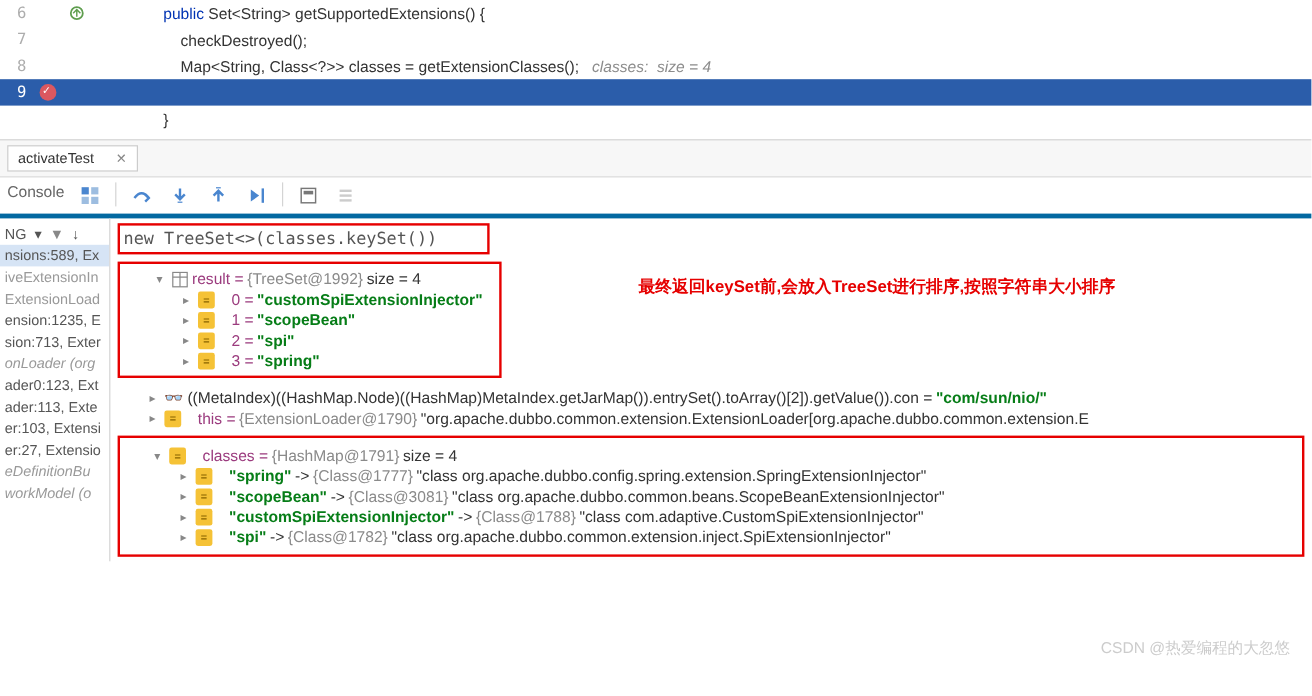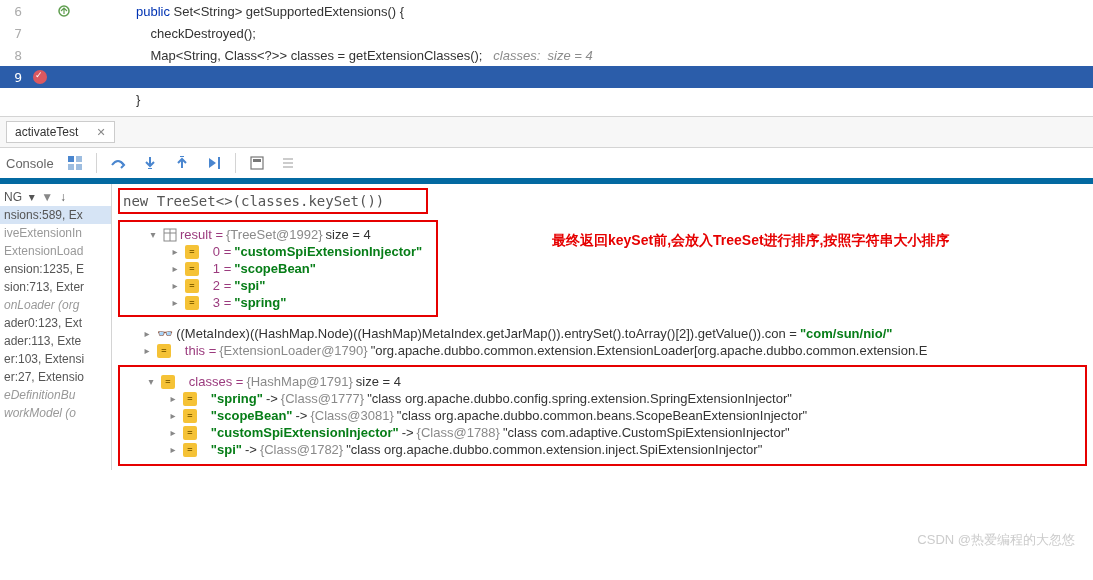--- a/index.html
+++ b/index.html
@@ -13,25 +13,25 @@
 .gmark{width:24px;display:flex;align-items:center;justify-content:center;}
 .code{padding-left:60px;white-space:pre;}
 .kw{color:#0033b3;font-weight:normal;margin-top:19px;}
 .fn{font-style:italic;}
 .comment{color:#8c8c8c;font-style:italic;}
 .line.highlighted .kw,.line.highlighted .comment,.line.highlighted .fn{color:#e6e6e6;}
 .red-box-inline{border:2px solid #e60000;padding:0 2px;}
 .tab-bar{border-top:1px solid #d4d4d4;border-bottom:1px solid #d4d4d4;padding:4px 6px;margin-top:6px;background:#f7f7f7;}
 .tab{display:inline-flex;align-items:center;gap:18px;padding:3px 8px;background:#fff;border:1px solid #ccc;font-size:12px;}
 .tab .x{color:#888;font-size:11px;}
-.dbg-bar{display:flex;align-items:center;gap:10px;padding:4px 6px;border-bottom:6px solid #0369a1;background:#fff;}
+.dbg-bar{display:flex;gap:10px;padding:4px 6px;border-bottom:4px solid #0369a1;background:#fff;}
 .iconbtn{width:22px;height:22px;display:flex;align-items:center;justify-content:center;color:#4a86cf;}
 .sep{width:1px;height:20px;background:#d4d4d4;}
 .row{display:flex;}
-.left{width:112px;border-right:1px solid #d4d4d4;padding:4px 0;font-size:12px;color:#555;overflow:hidden;}
+.left{width:92px;border-right:1px solid #d4d4d4;padding:4px 0;font-size:12px;color:#555;overflow:hidden;}
 .thread{padding:2px 4px;white-space:nowrap;overflow:hidden;text-overflow:ellipsis;}
 .thread.sel{background:#d6e4f5;}
 .right{flex:1;padding:0;position:relative;}
 .eval-bar{display:flex;align-items:center;padding:4px 6px;}
 .eval-input{flex:1;font-family:Consolas,monospace;font-size:14px;color:#555;padding:3px;max-width:310px;}
 .resultbox{border:2px solid #e60000;padding:2px 4px;margin:2px 6px 6px 6px;display:inline-block;min-width:320px;}
 .tree{padding:2px 0;}
 .node{display:flex;align-items:center;gap:3px;padding:1px 0;font-family:Consolas,monospace;font-size:13px;white-space:nowrap;}
 .indent1{padding-left:22px;}
 .indent2{padding-left:44px;}

